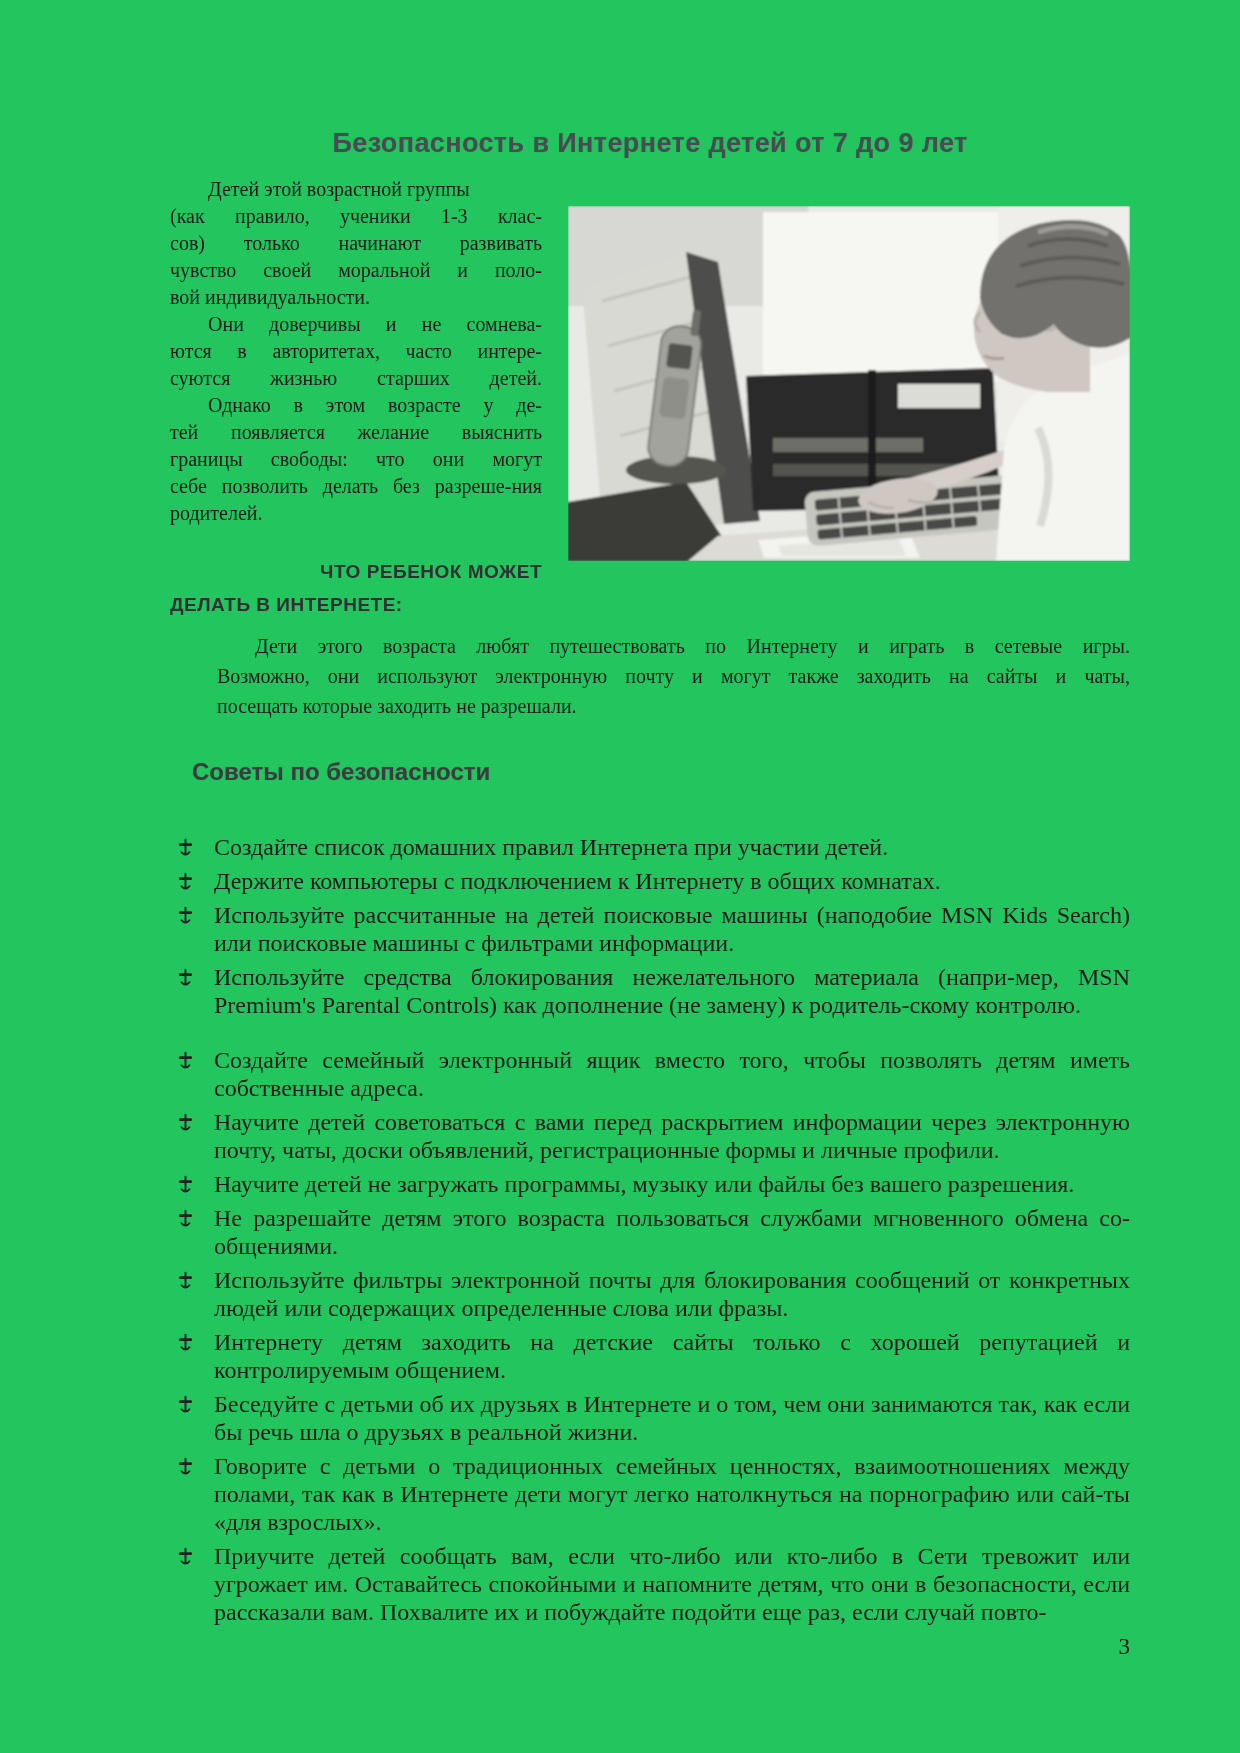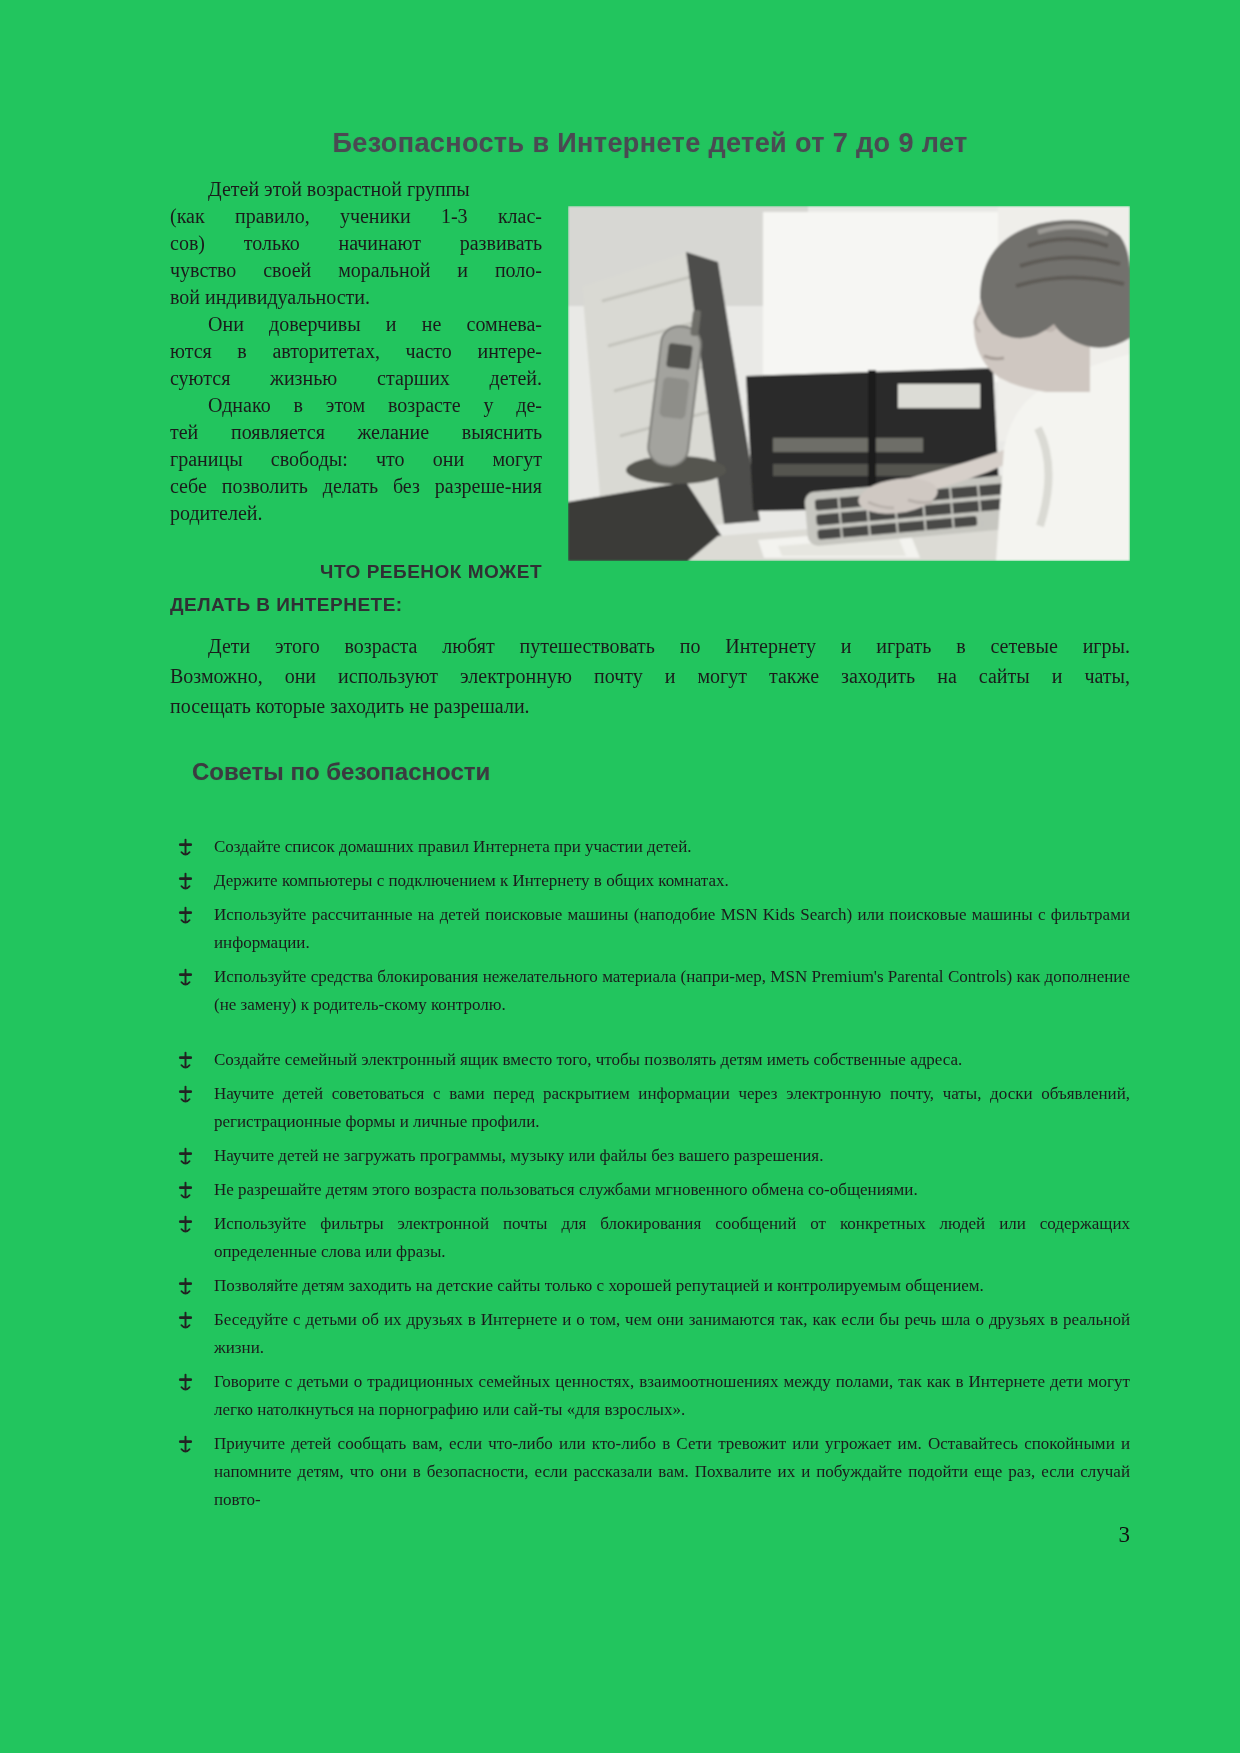--- a/index.html
+++ b/index.html
@@ -45,38 +45,39 @@
     font-size:19px;
     line-height:33px;
     letter-spacing:.5px;
     color:#303034;
   }
   .sub-h.first{margin-top:28px;text-align:right;}
   .body-ln{
     font-size:20px;
     line-height:30px;
     min-height:30px;
+    margin-left:47px;
   }
   .body-ln.first{margin-top:10px;}
   .tips-heading{
     margin:36px 0 0 22px;
     font-family:"Liberation Sans", sans-serif;
     font-weight:bold;
     font-size:24px;
     line-height:30px;
     color:#3b3b40;
     text-shadow:0 0 1px rgba(60,60,70,.3);
   }
   .tips-group{margin-top:46px;}
   .tips-group.group2{margin-top:27px;}
   .tip{
     position:relative;
     padding-left:44px;
     margin-bottom:6px;
-    font-size:17px;
+    font-size:24px;
     line-height:28px;
   }
   .tip-text{display:block;text-align:justify;}
   .anchor-icon{
     position:absolute;left:8px;top:4px;
     width:15px;height:22px;display:inline-block;
   }
   .anchor-icon svg{display:block;width:100%;height:100%;}
   .page-number{
     margin-top:6px;
@@ -303,21 +304,21 @@
     <div class="tip">
       <span class="anchor-icon">
           <svg viewBox="0 0 20 26">
             <g stroke="#222" fill="none" stroke-linecap="round">
               <path d="M10 2 V21" stroke-width="2.6"></path>
               <path d="M3 8.5 H17" stroke-width="3.6"></path>
               <path d="M4.5 18.5 Q10 25 15.5 18.5" stroke-width="2.2"></path>
             </g>
           </svg>
         </span>
-      <span class="tip-text">Позволяйте детям заходить на детские сайты только с хорошей репутацией и контролируемым общением.</span>
+      <span class="tip-text">Интернету детям заходить на детские сайты только с хорошей репутацией и контролируемым общением.</span>
     </div>
     <div class="tip">
       <span class="anchor-icon">
           <svg viewBox="0 0 20 26">
             <g stroke="#222" fill="none" stroke-linecap="round">
               <path d="M10 2 V21" stroke-width="2.6"></path>
               <path d="M3 8.5 H17" stroke-width="3.6"></path>
               <path d="M4.5 18.5 Q10 25 15.5 18.5" stroke-width="2.2"></path>
             </g>
           </svg>

